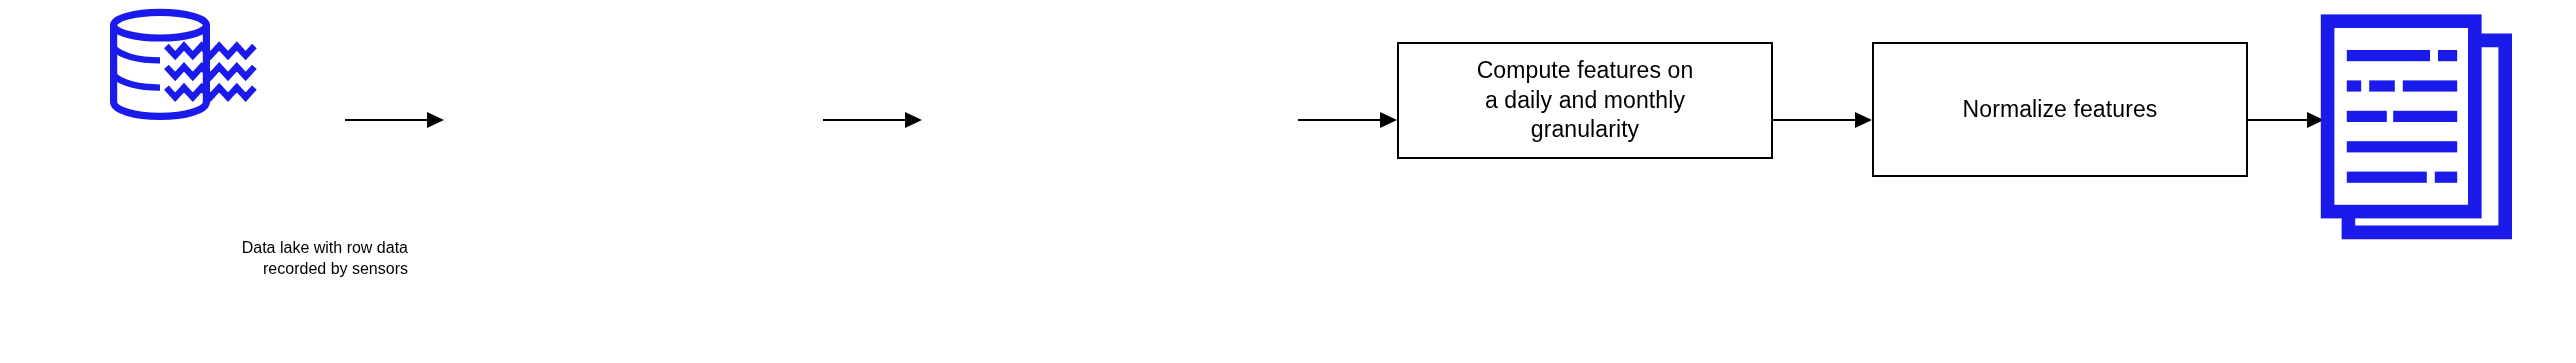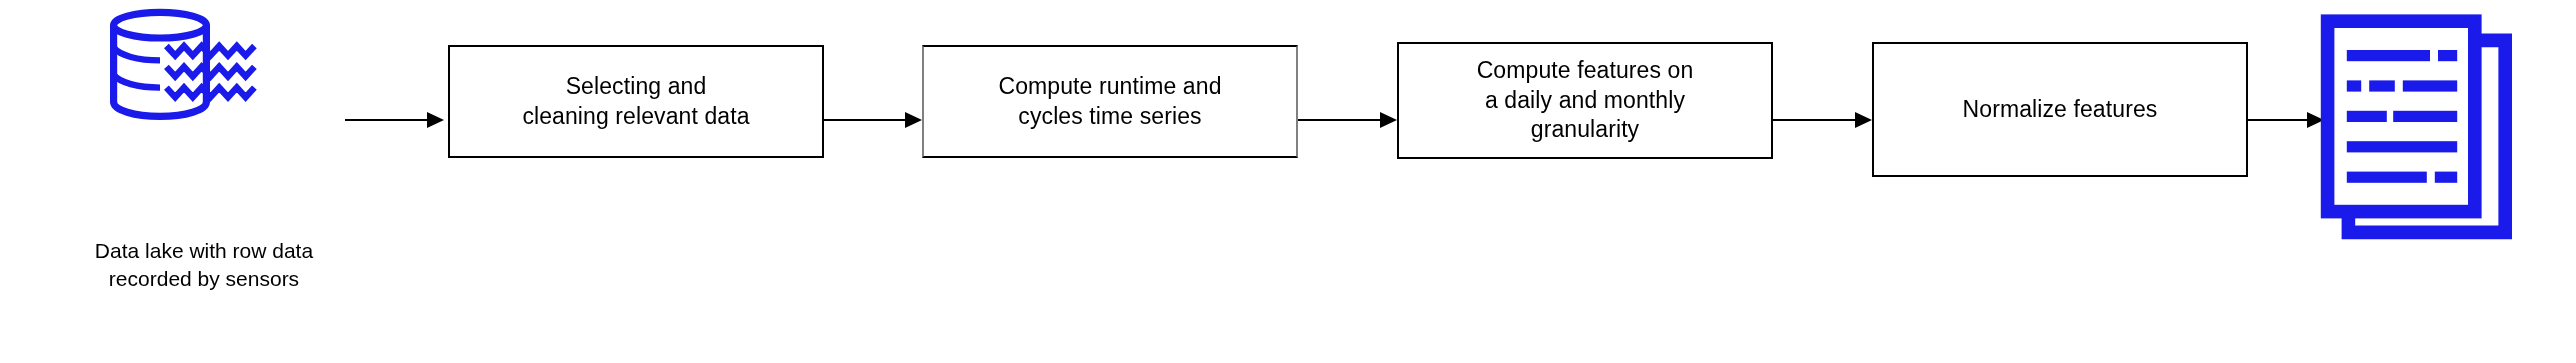--- a/index.html
+++ b/index.html
@@ -62,22 +62,22 @@
     width: 0;
     height: 0;
     border-top: 8.8px solid transparent;
     border-bottom: 8.8px solid transparent;
     border-left: 17.6px solid #000000;
   }
 
   
   .caption {
     position: absolute;
-    text-align: center;
-    font-size: 21px;
+    text-align: right;
+    font-size: 16px;
     line-height: 1.32;
     color: #000000;
     white-space: pre-line;
   }
 
   
   .icon-svg { display: block; }
 </style>
 </head>
 <body>
@@ -101,34 +101,26 @@
   </div>
 
   <div class="caption" style="left:0px; top:237px; width:408px;">Data lake with row data
 recorded by sensors</div>
 
   <div class="arrow" style="left:345px; top:111px; width:99px;">
     <div class="shaft" style="width:82px;"></div>
     <div class="head" style="left:82px;"></div>
   </div>
 
-  <div class="proc-box border-black" style="left:448px; top:45px; width:376px; height:113px;">
-    <span class="proc-label">Selecting and
-cleaning relevant data</span>
-  </div>
 
   <div class="arrow" style="left:823px; top:111px; width:99px;">
     <div class="shaft" style="width:82px;"></div>
     <div class="head" style="left:82px;"></div>
   </div>
 
-  <div class="proc-box border-mixed" style="left:922px; top:45px; width:376px; height:113px;">
-    <span class="proc-label">Compute runtime and
-cycles time series</span>
-  </div>
 
   <div class="arrow" style="left:1298px; top:111px; width:99px;">
     <div class="shaft" style="width:82px;"></div>
     <div class="head" style="left:82px;"></div>
   </div>
 
   <div class="proc-box border-black" style="left:1397px; top:42px; width:376px; height:117px;">
     <span class="proc-label">Compute features on
 a daily and monthly
 granularity</span>

